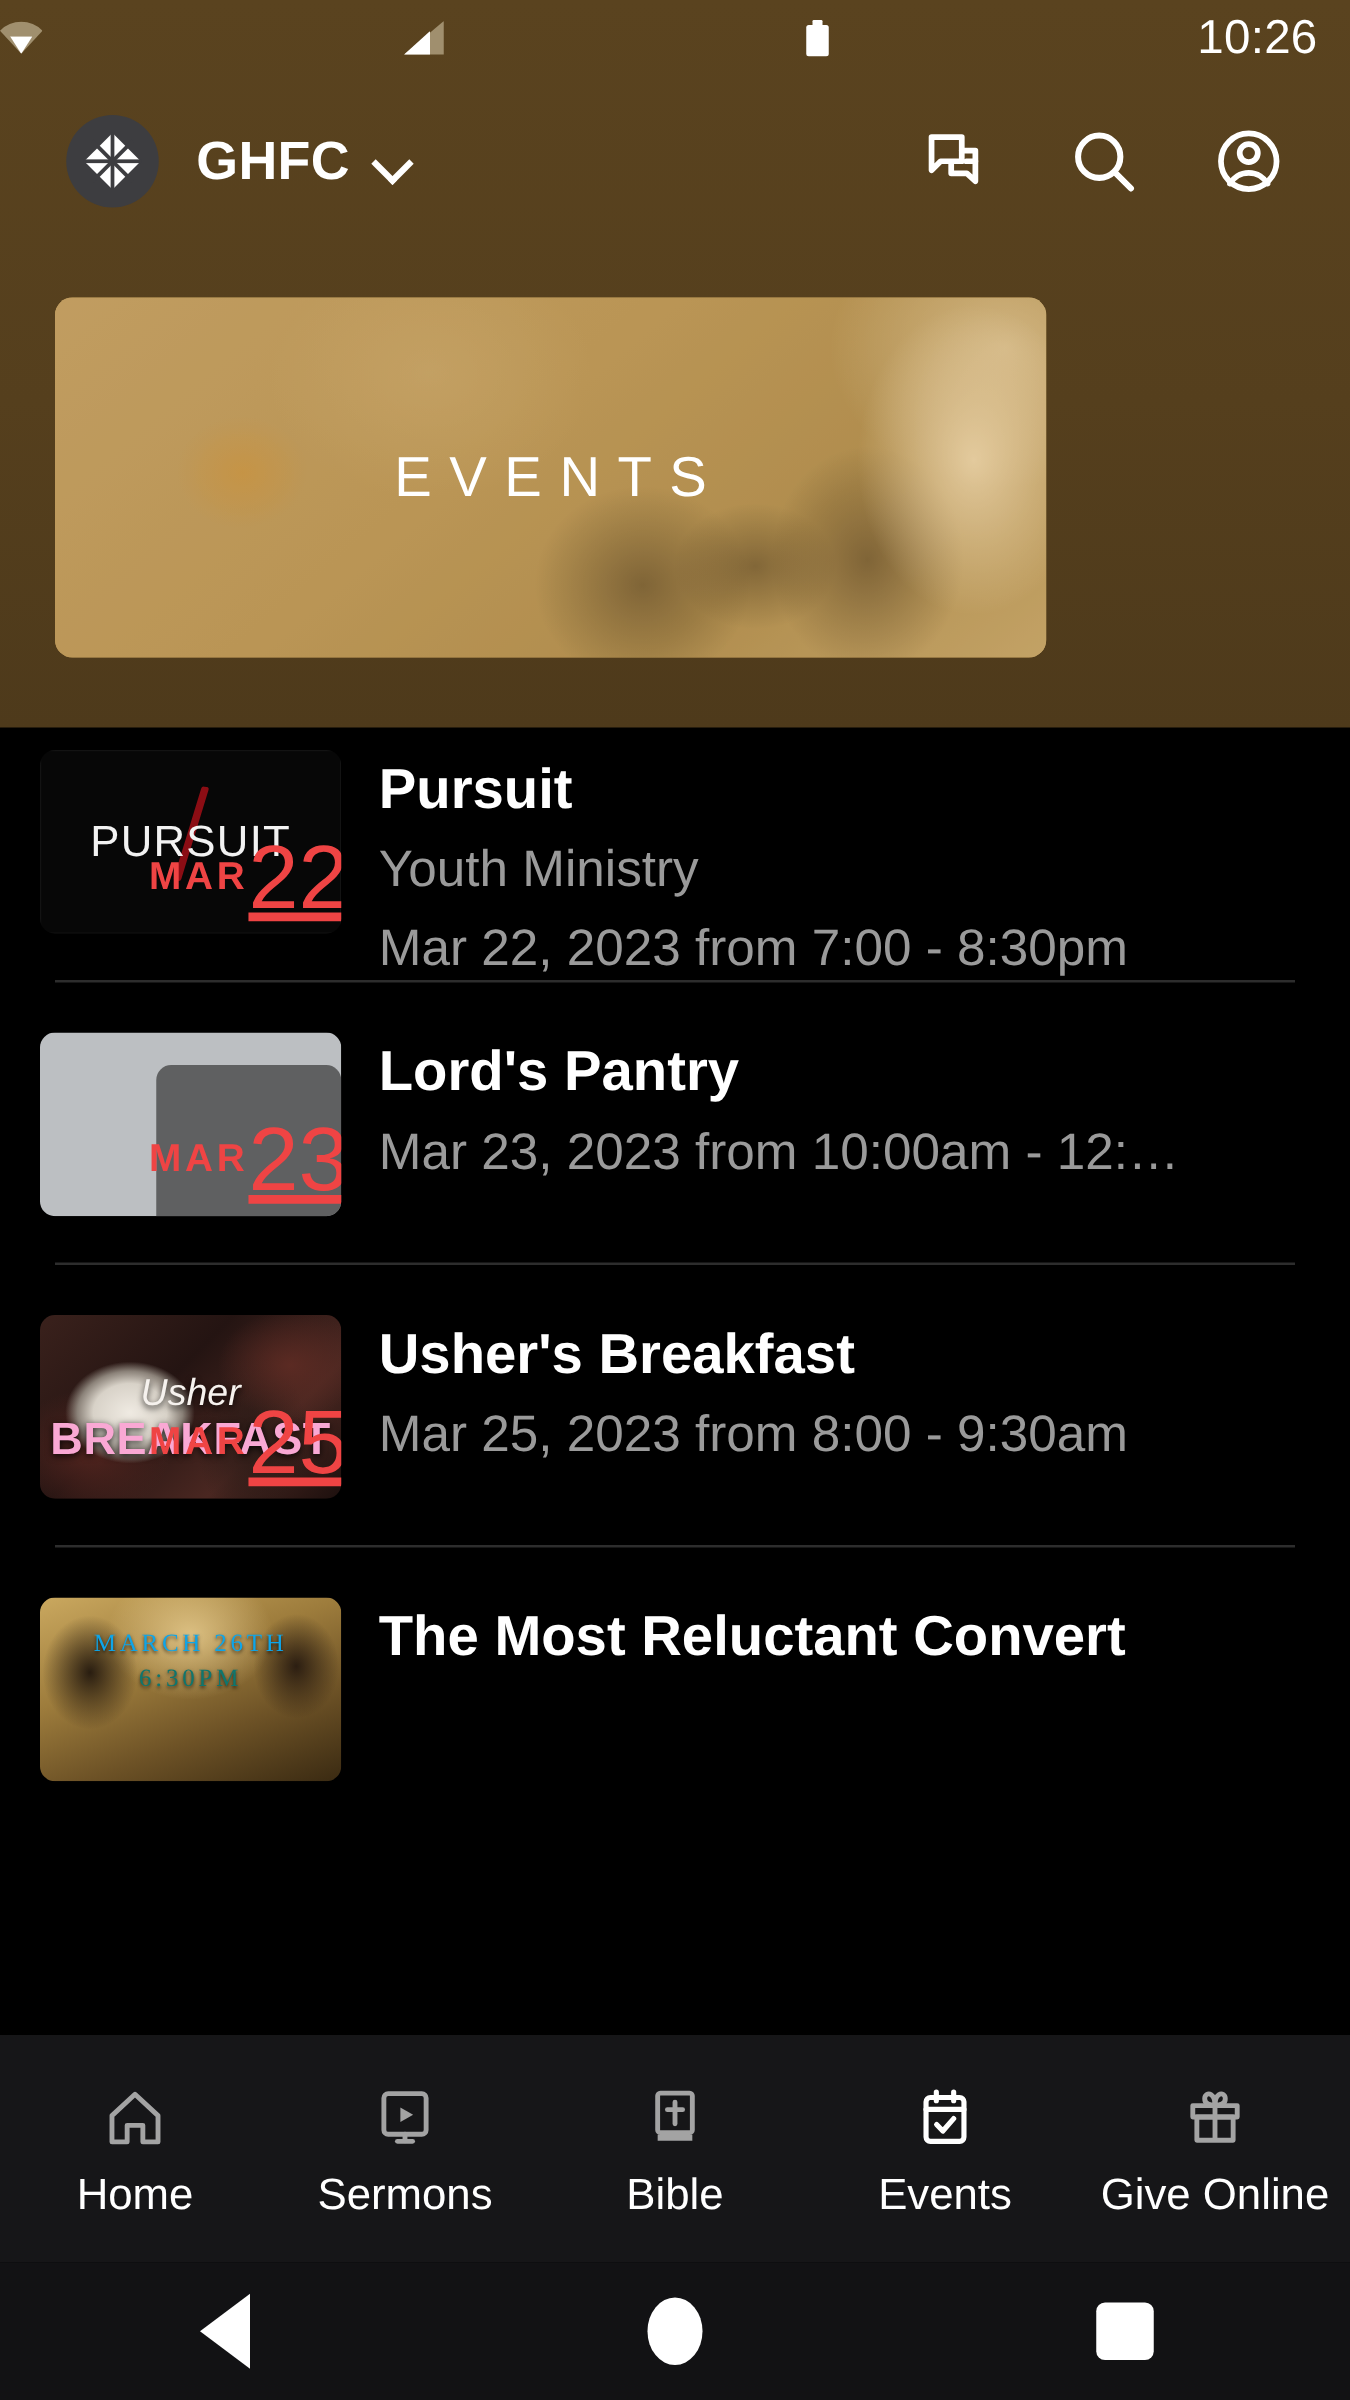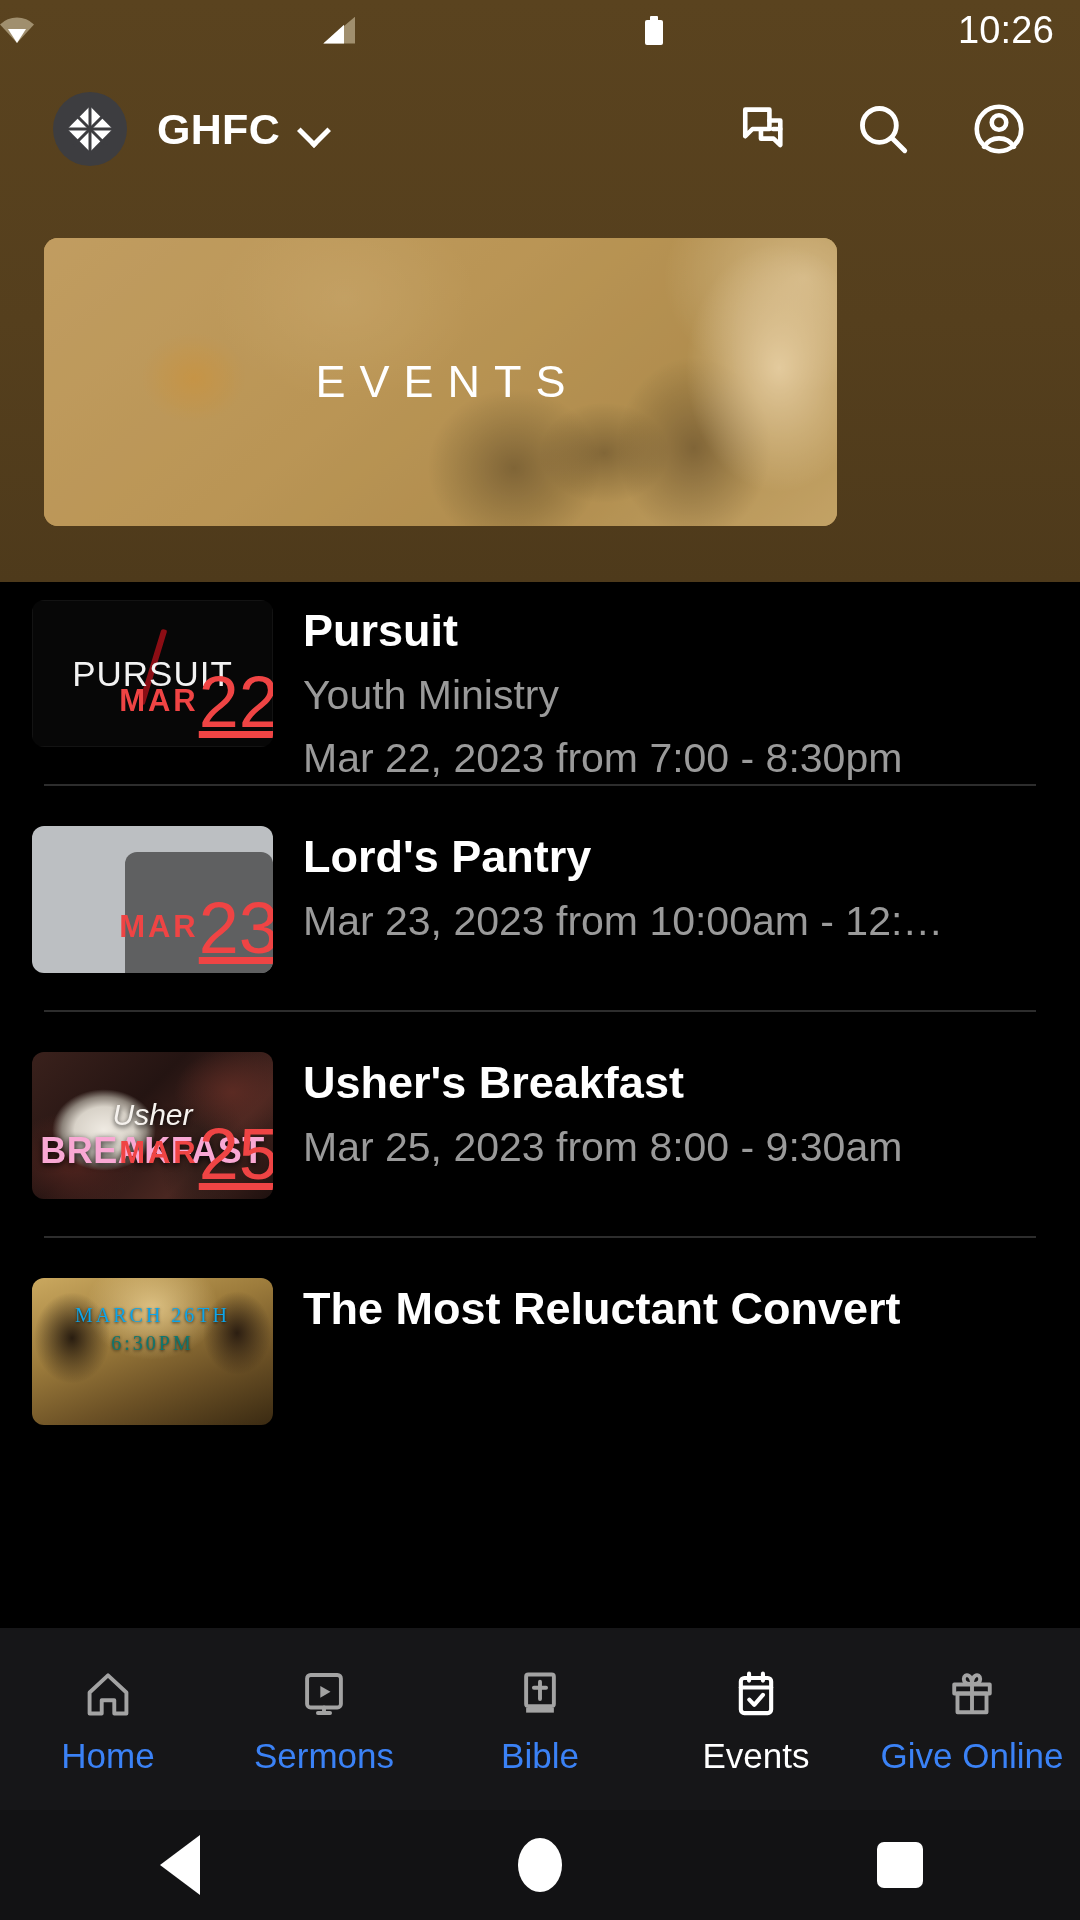--- a/index.html
+++ b/index.html
@@ -203,21 +203,21 @@
 
   
   .tabbar{
     position:absolute; left:0; bottom:110px; width:1080px; height:182px;
     background:#161618; display:flex; align-items:center; z-index:60;
   }
   .tab{
     flex:1; display:flex; flex-direction:column; align-items:center; justify-content:center; gap:16px;
   }
   .tab .ti{ width:56px; height:56px; display:flex; align-items:center; justify-content:center; }
-  .tab .tl{ font-size:35px; color:#3b82f6; font-weight:400; line-height:1; white-space:nowrap; }
+  .tab .tl{ font-size:35px; color:#ffffff; font-weight:400; line-height:1; white-space:nowrap; }
   .tab.active .tl{ color:#fff; }
 
   
   .sysnav{
     position:absolute; left:0; bottom:0; width:1080px; height:110px;
     background:#121214; display:flex; align-items:center; justify-content:space-around; z-index:60;
   }
   .nav-btn{ width:120px; height:110px; display:flex; align-items:center; justify-content:center; }
   .nav-back{ width:0; height:0; border-top:30px solid transparent; border-bottom:30px solid transparent; border-right:40px solid #fff; }
   .nav-home{ width:44px; height:54px; background:#fff; border-radius:50%; }

